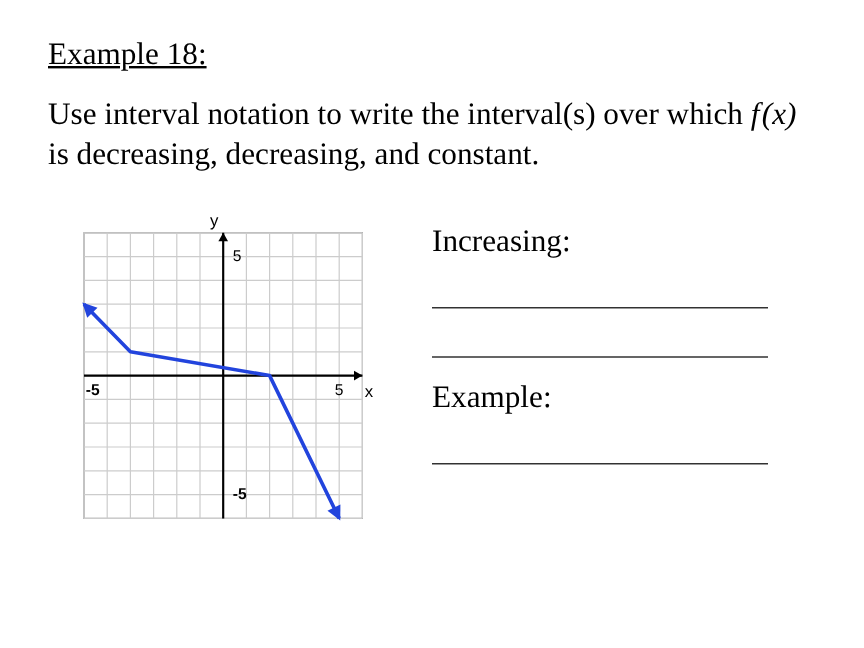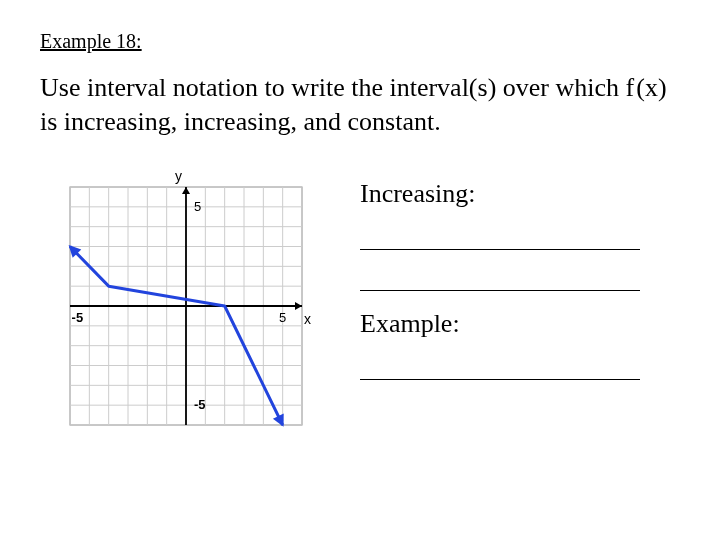--- a/index.html
+++ b/index.html
@@ -9,30 +9,31 @@
     height: 540px;
     background: #fff;
     font-family: "Times New Roman", Times, serif;
     color: #000;
   }
   .page {
     padding: 30px 40px 0 40px;
     box-sizing: border-box;
   }
   .heading {
-    font-size: 20px;
+    font-size: 26px;
     text-decoration: underline;
     margin-bottom: 18px;
   }
   .prompt {
     font-size: 26px;
     line-height: 1.3;
     margin-bottom: 20px;
   }
   .fx {
+    font-style: italic;
     font-family: "Times New Roman", serif;
   }
   .content-row {
     display: flex;
     align-items: flex-start;
     gap: 40px;
   }
   .chart-wrap {
     width: 280px;
     flex: 0 0 auto;
@@ -59,21 +60,21 @@
 </style>
 </head>
 <body>
 
 <div class="page">
   <div class="heading">Example 18:</div>
 
   <div class="prompt">
     <span>Use interval notation to write the interval(s) over which </span>
     <span class="fx"><span>f</span><span style="margin-left:2px;">(x)</span></span>
-    <span> is increasing, increasing, and constant.</span>
+    <span> is decreasing, decreasing, and constant.</span>
   </div>
 
   <div class="content-row">
 
     <div class="chart-wrap">
       <svg class="graph" id="graph-svg" width="280" height="280" viewBox="0 0 280 280">
           <rect x="30" y="24" width="232" height="238" fill="#fff" stroke="#888" stroke-width="1"></rect>
           <line x1="30" y1="262" x2="30" y2="24" stroke="#ccc" stroke-width="1"></line>
           <line x1="49.33333333333333" y1="262" x2="49.33333333333333" y2="24" stroke="#ccc" stroke-width="1"></line>
           <line x1="68.66666666666666" y1="262" x2="68.66666666666666" y2="24" stroke="#ccc" stroke-width="1"></line>

